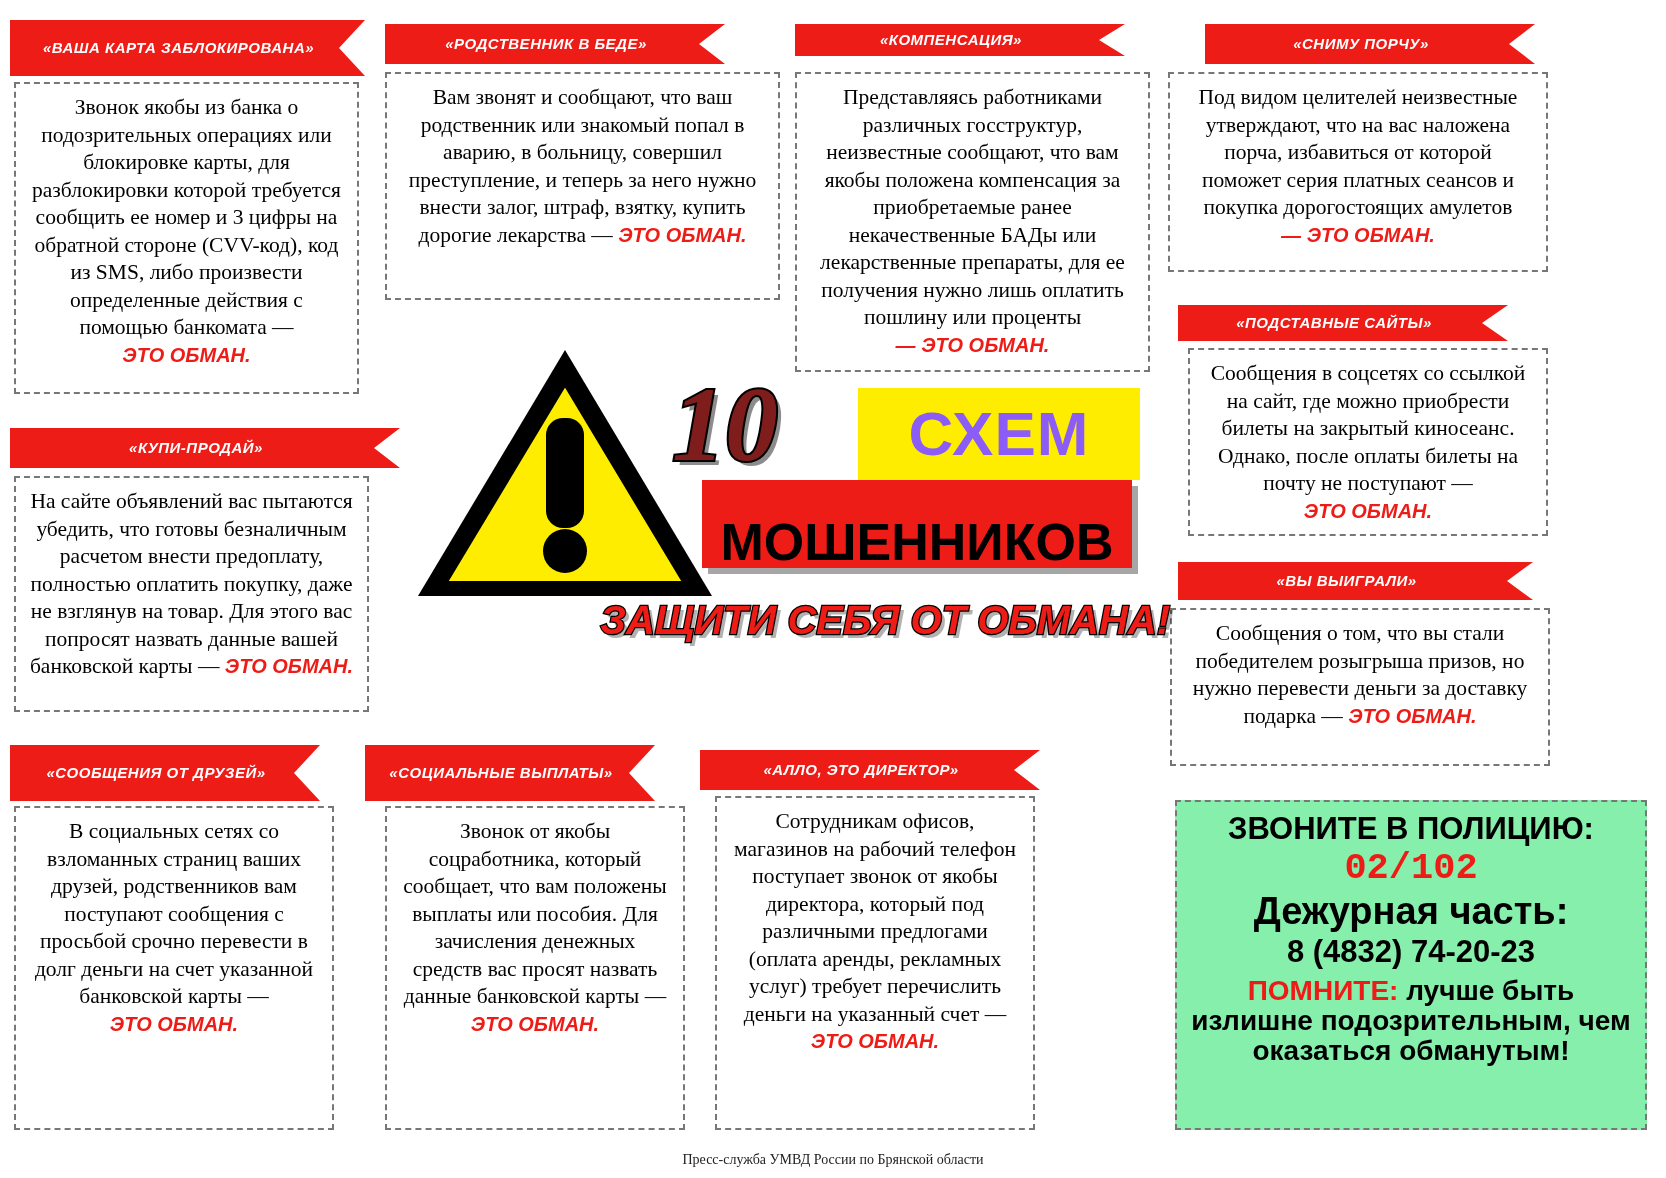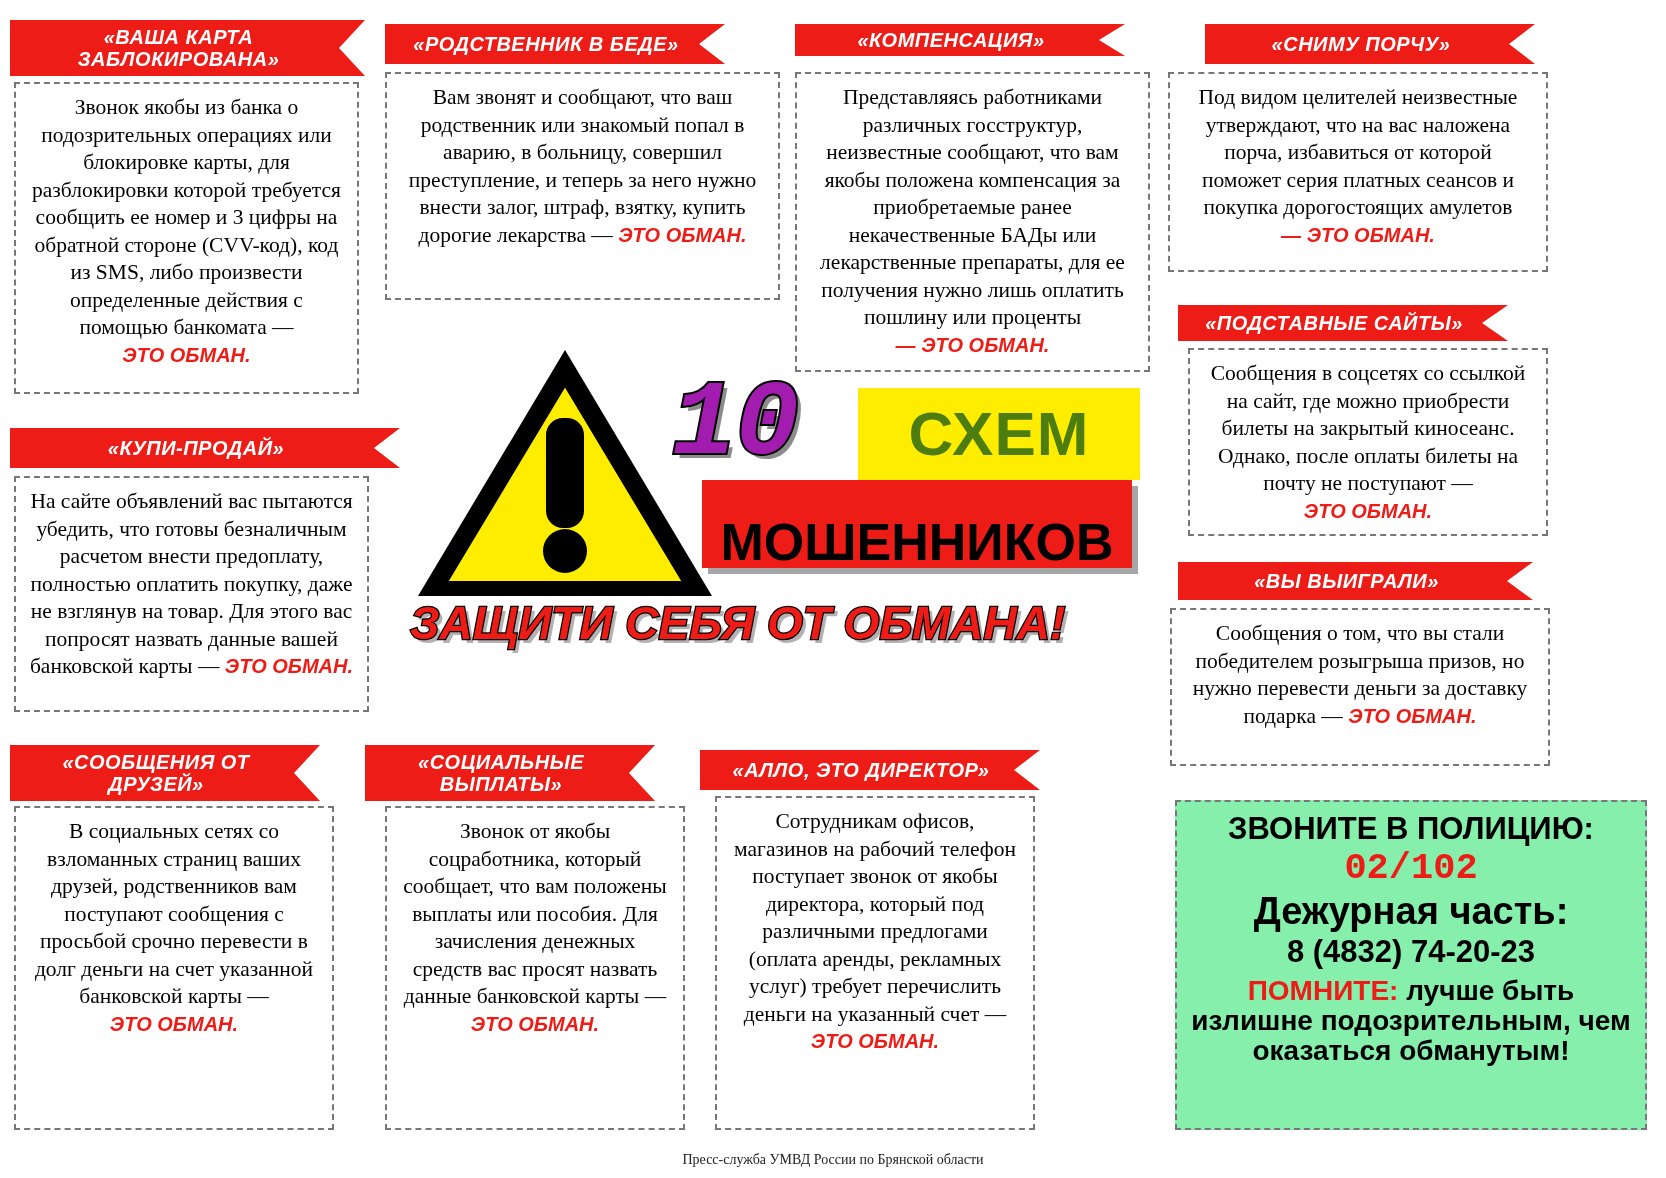--- a/index.html
+++ b/index.html
@@ -16,21 +16,21 @@
   }
 
   
   .ribbon {
     position: absolute;
     background: #ee1c16;
     color: #ffffff;
     font-family: "Liberation Sans", sans-serif;
     font-weight: bold;
     font-style: italic;
-    font-size: 20px;
+    font-size: 15px;
     letter-spacing: 0.5px;
     text-align: center;
     display: flex;
     align-items: center;
     justify-content: center;
     line-height: 1.12;
     padding: 4px 30px 4px 12px;
     box-sizing: border-box;
     z-index: 4;
     
@@ -72,25 +72,25 @@
     position: absolute;
     left: 0px;
     top: 18px;
     width: 310px;
     height: 270px;
   }
   .title-10 {
     position: absolute;
     left: 262px;
     top: 52px;
-    font-family: Liberation Mono, monospace;
+    font-family: Liberation Serif, serif;
     font-weight: bold;
     font-style: italic;
     font-size: 106px;
-    color: #a21caf;
+    color: #7f1d1d;
     -webkit-text-stroke: 4px #000;
     paint-order: stroke fill;
     text-shadow: 5px 5px 0 rgba(0,0,0,0.45);
     z-index: 7;
     line-height: 1;
   }
   .title-shem {
     position: absolute;
     left: 448px;
     top: 68px;
@@ -99,21 +99,21 @@
     background: #ffed00;
     display: flex;
     align-items: center;
     justify-content: center;
     z-index: 6;
   }
   .title-shem span {
     font-family: "Liberation Sans", sans-serif;
     font-weight: bold;
     font-size: 62px;
-    color: #4d7c0f;
+    color: #8b5cf6;
     letter-spacing: 1px;
     line-height: 1;
   }
   .title-mosh {
     position: absolute;
     left: 292px;
     top: 160px;
     width: 430px;
     height: 88px;
     background: #ee1c16;
@@ -129,25 +129,25 @@
     font-size: 52px;
     color: #000;
     letter-spacing: 0px;
     line-height: 1;
   }
   .title-slogan {
     position: absolute;
     left: 0px;
     top: 280px;
     width: 760px;
-    text-align: left;
+    text-align: right;
     font-family: "Liberation Sans", sans-serif;
     font-weight: bold;
     font-style: italic;
-    font-size: 46px;
+    font-size: 40px;
     color: #ee1c16;
     -webkit-text-stroke: 2.5px #000;
     paint-order: stroke fill;
     text-shadow: 4px 4px 0 rgba(0,0,0,0.30);
     z-index: 7;
     line-height: 1;
   }
 
   
   #police-block {

